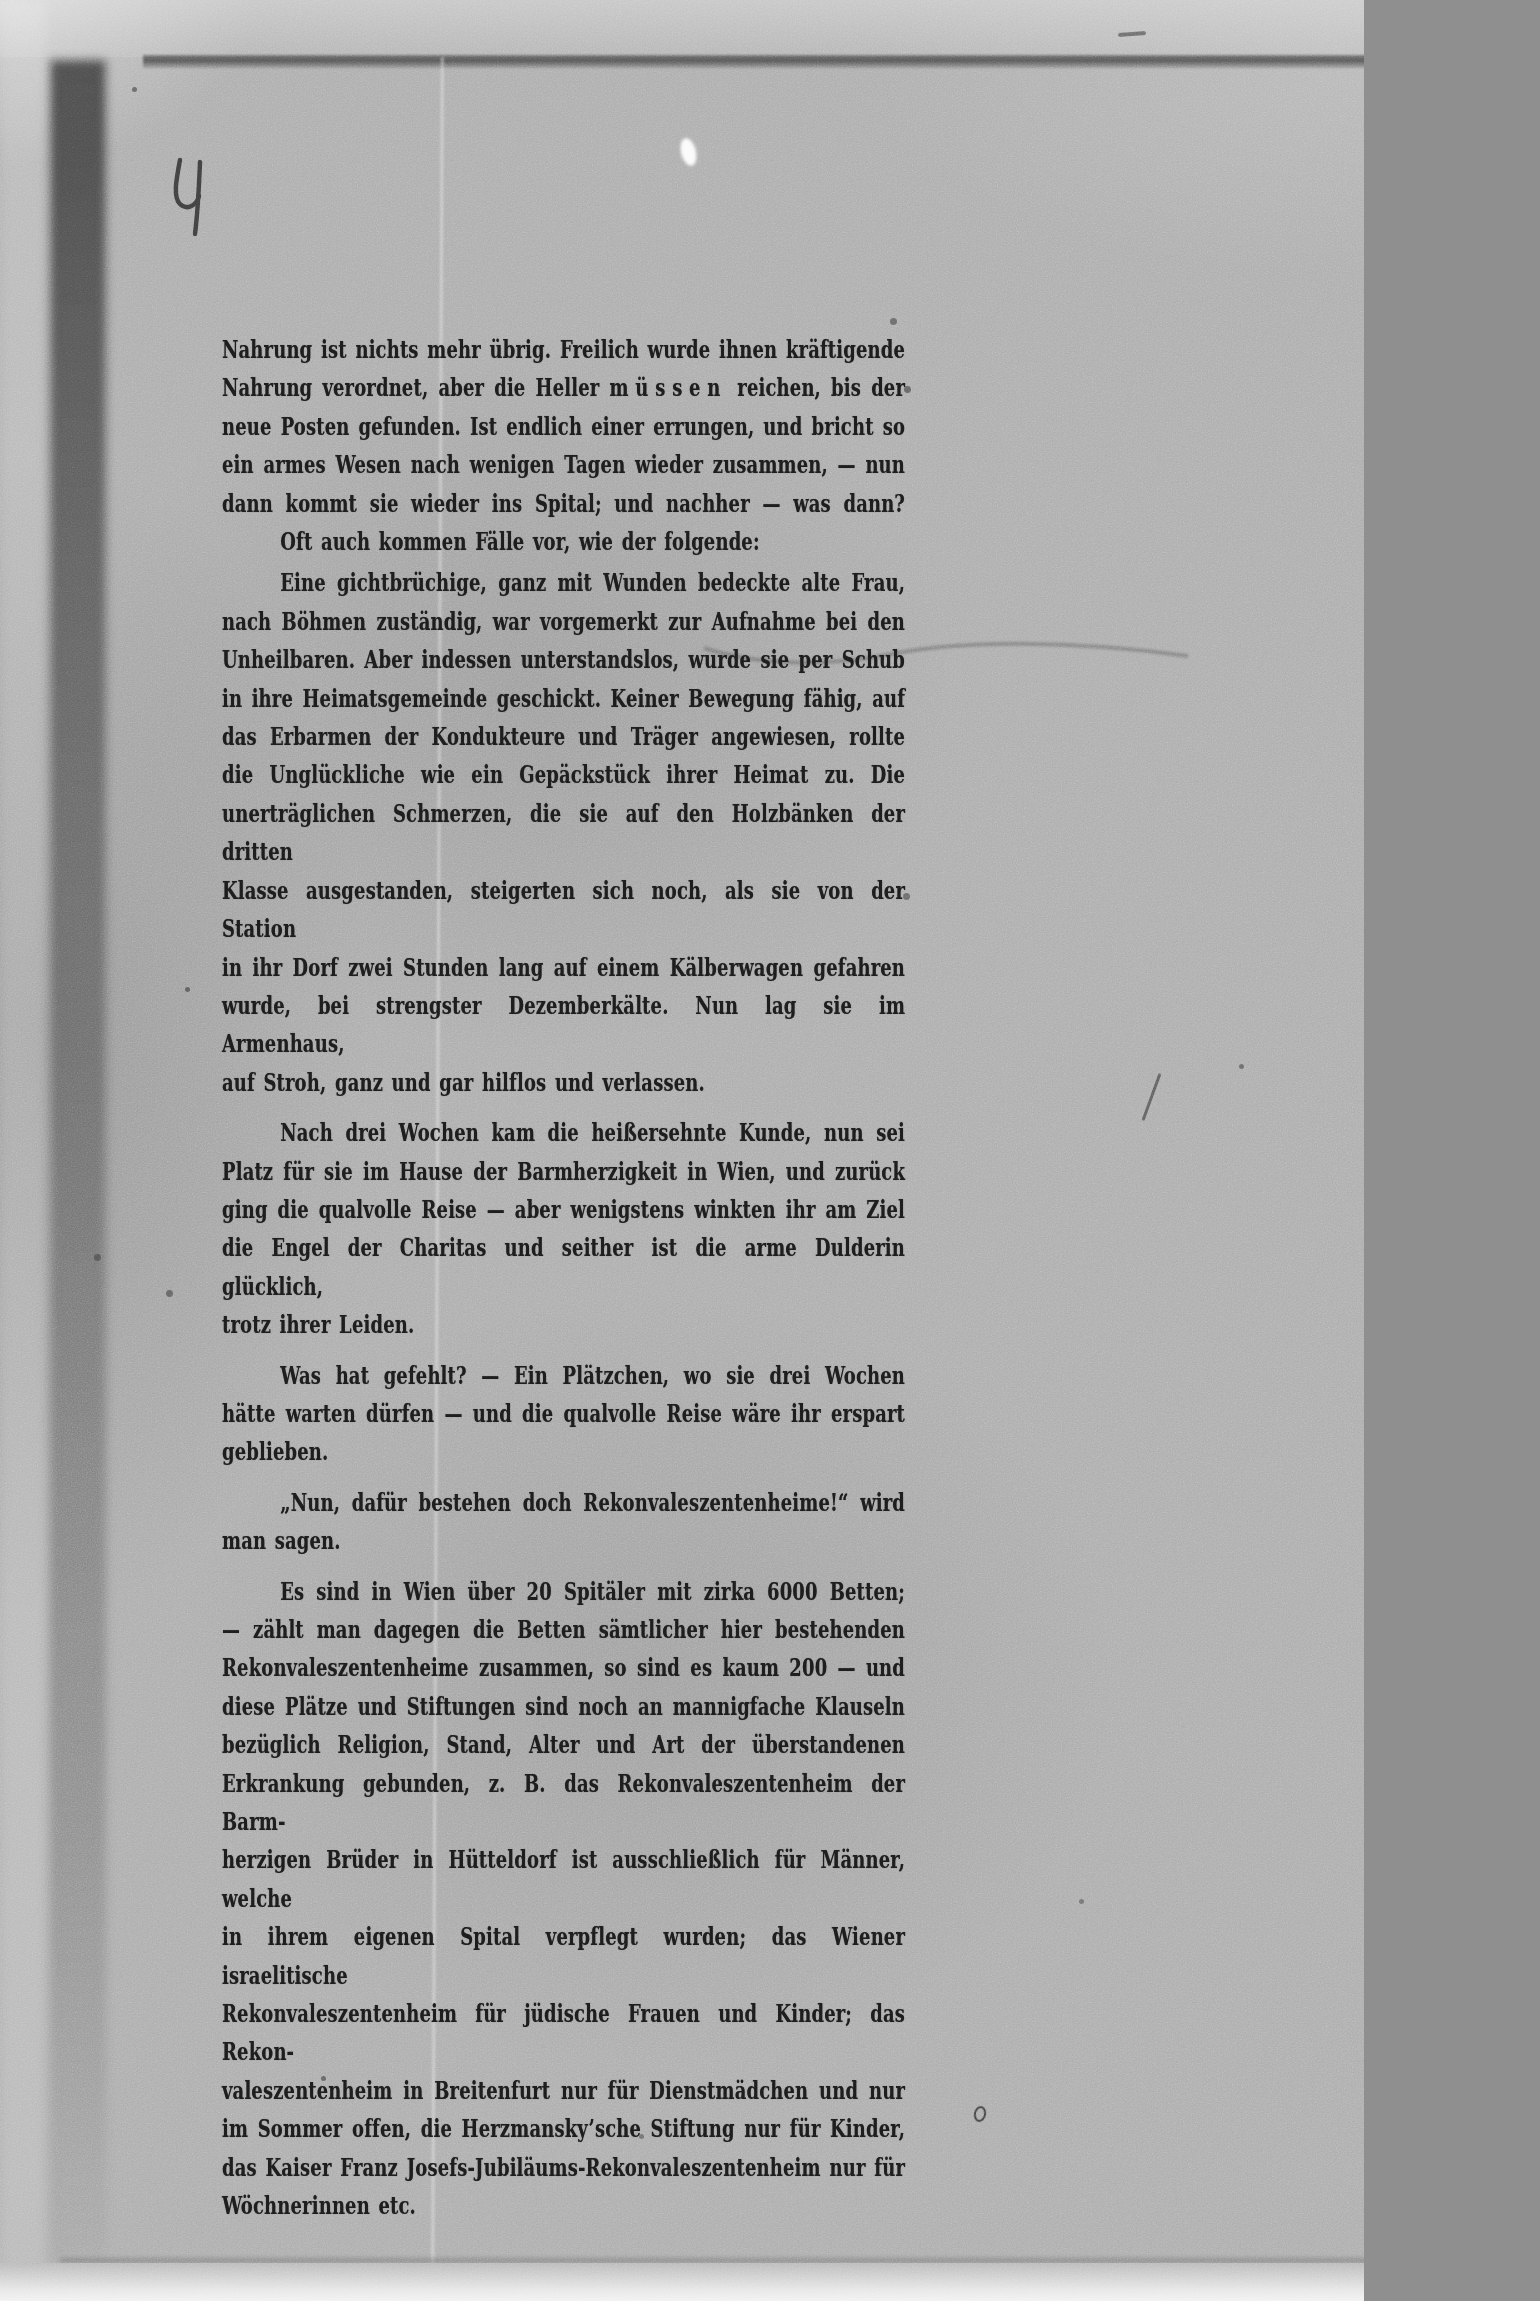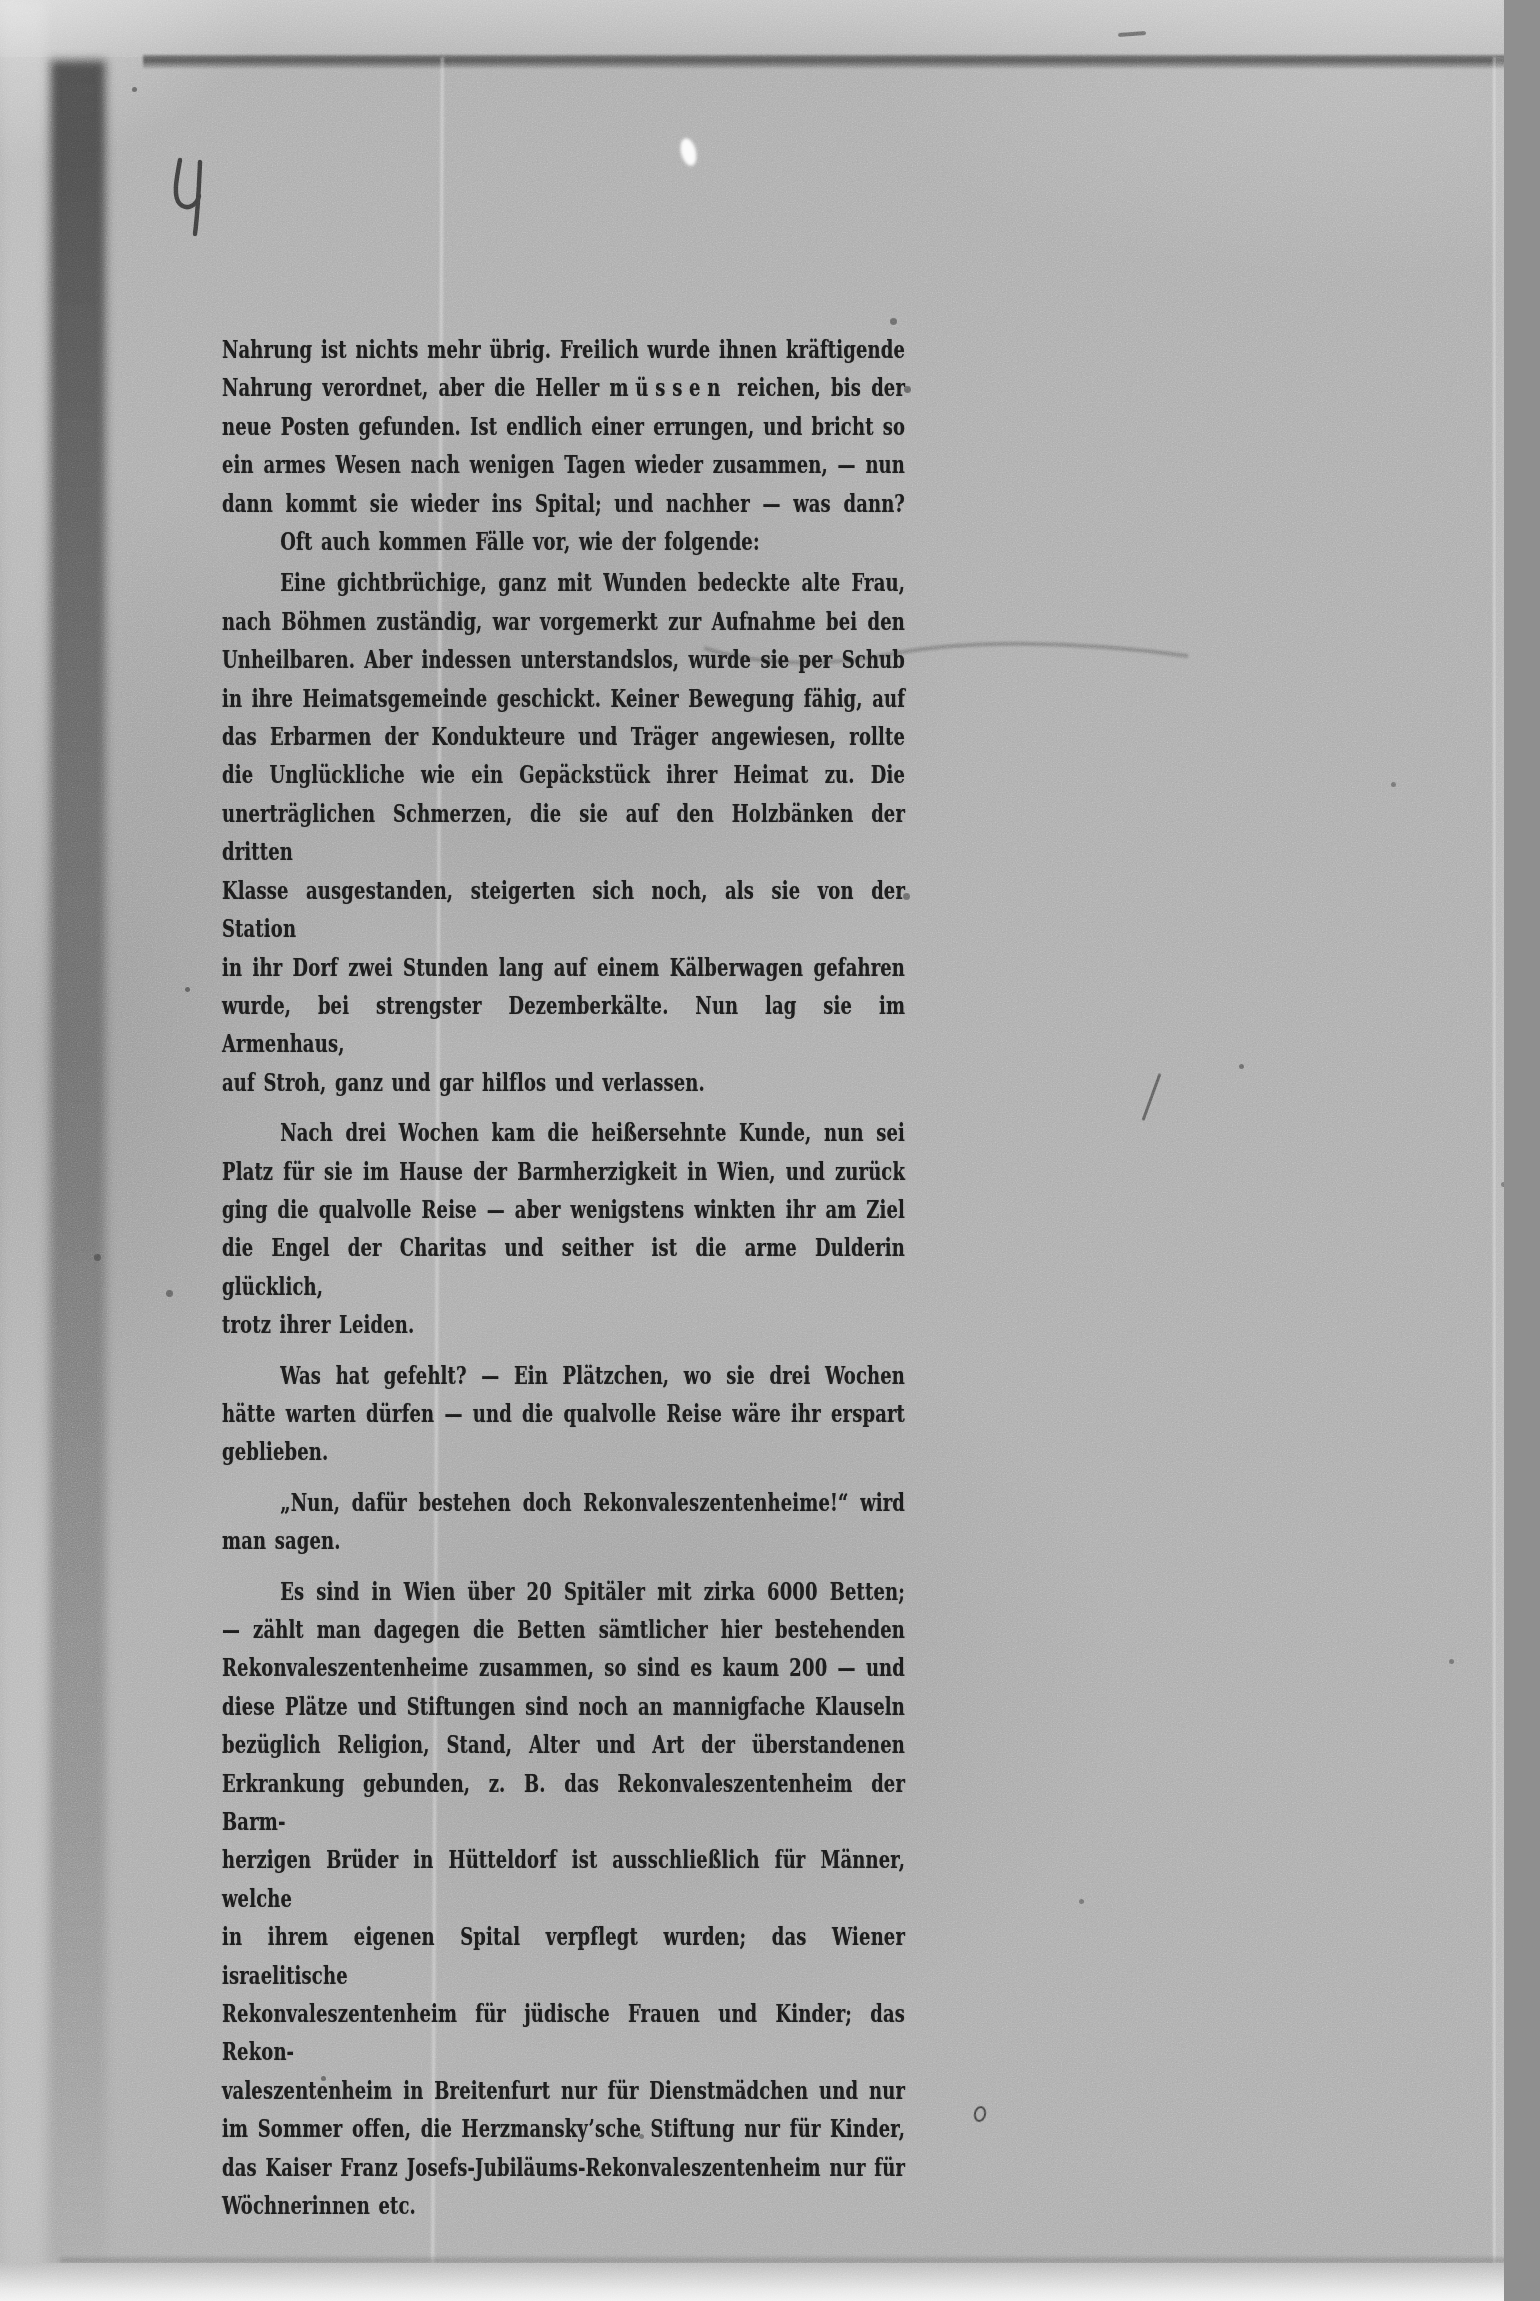--- a/index.html
+++ b/index.html
@@ -1,18 +1,18 @@
 <!DOCTYPE html>
 <html><head>
 <meta charset="utf-8">
 <style>
   html,body{margin:0;padding:0;background:#8f8f8f;}
   .page{
     position:relative;
-    width:1504px;height:2301px;
+    width:1364px;height:2301px;
     background:#acacac;
     overflow:hidden;
     font-family:"DejaVu Serif","Liberation Serif",serif;
   }
   
   .top-strip{position:absolute;left:0;top:0;width:1540px;height:57px;
     background:linear-gradient(to bottom,#c6c6c6,#b4b4b4);}
   .corner-light{position:absolute;left:0;top:0;width:260px;height:170px;
     background:radial-gradient(ellipse at 0% 0%,rgba(255,255,255,.38),rgba(255,255,255,0) 70%);}
   

